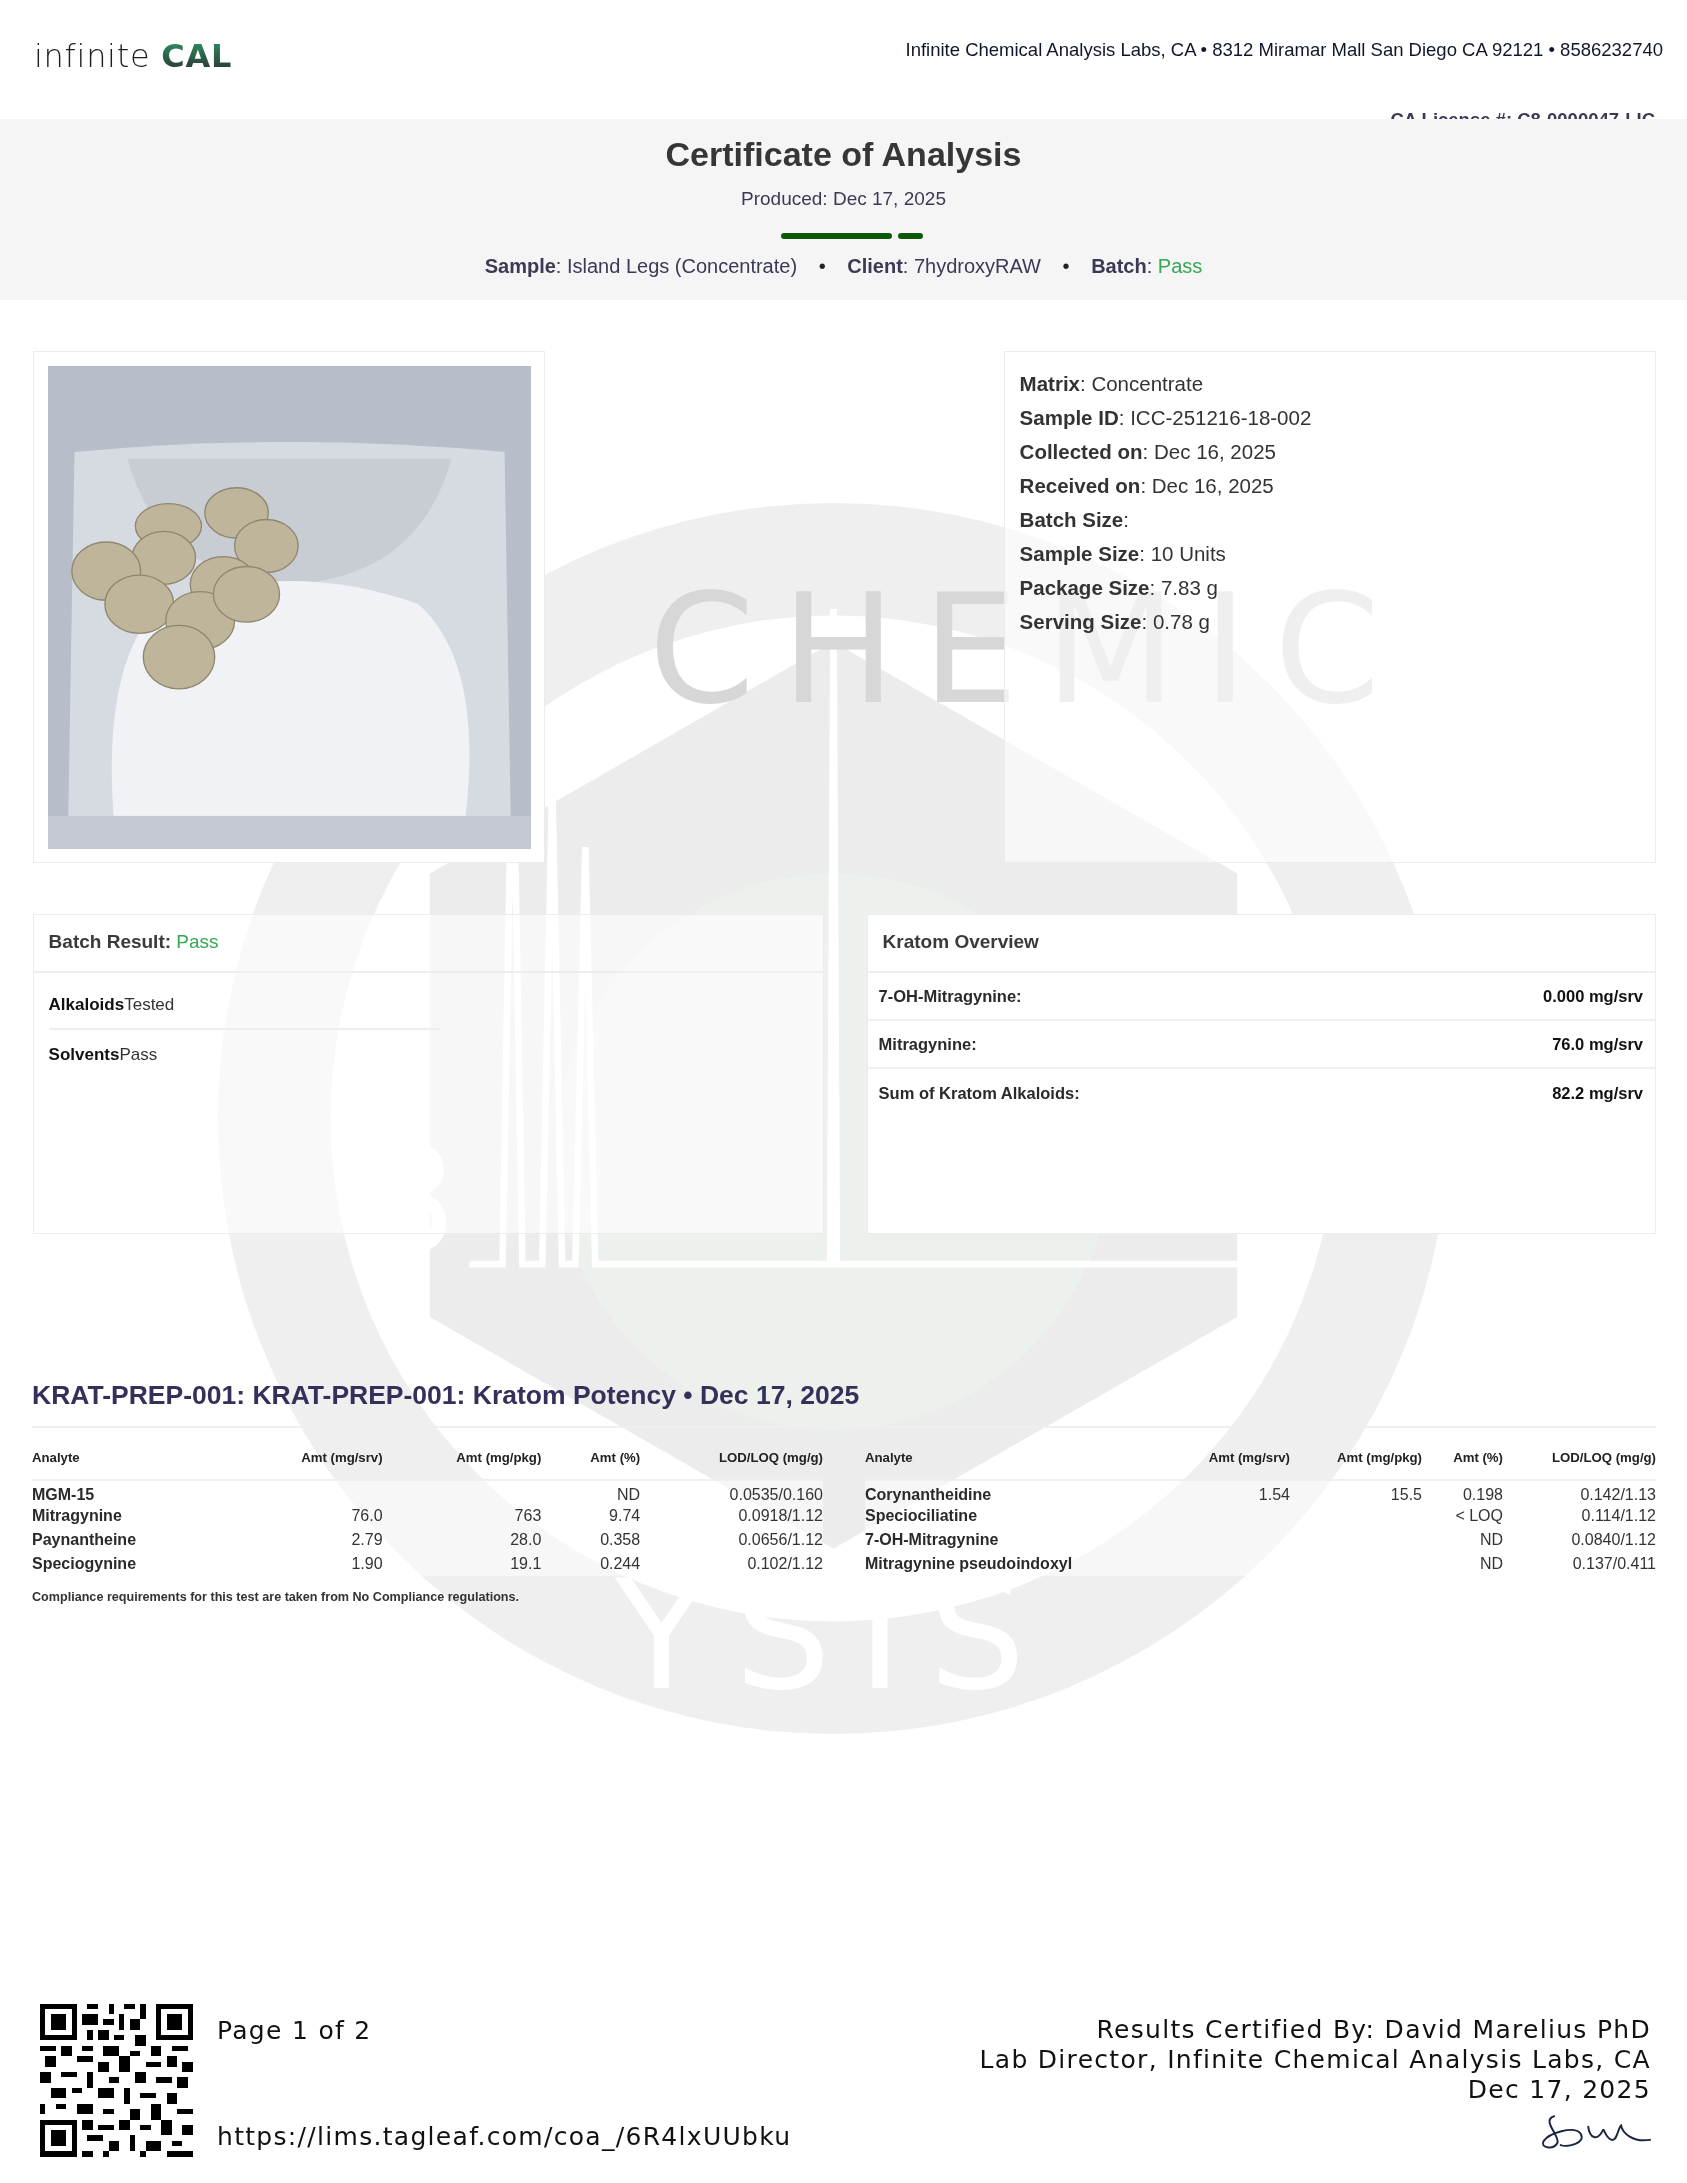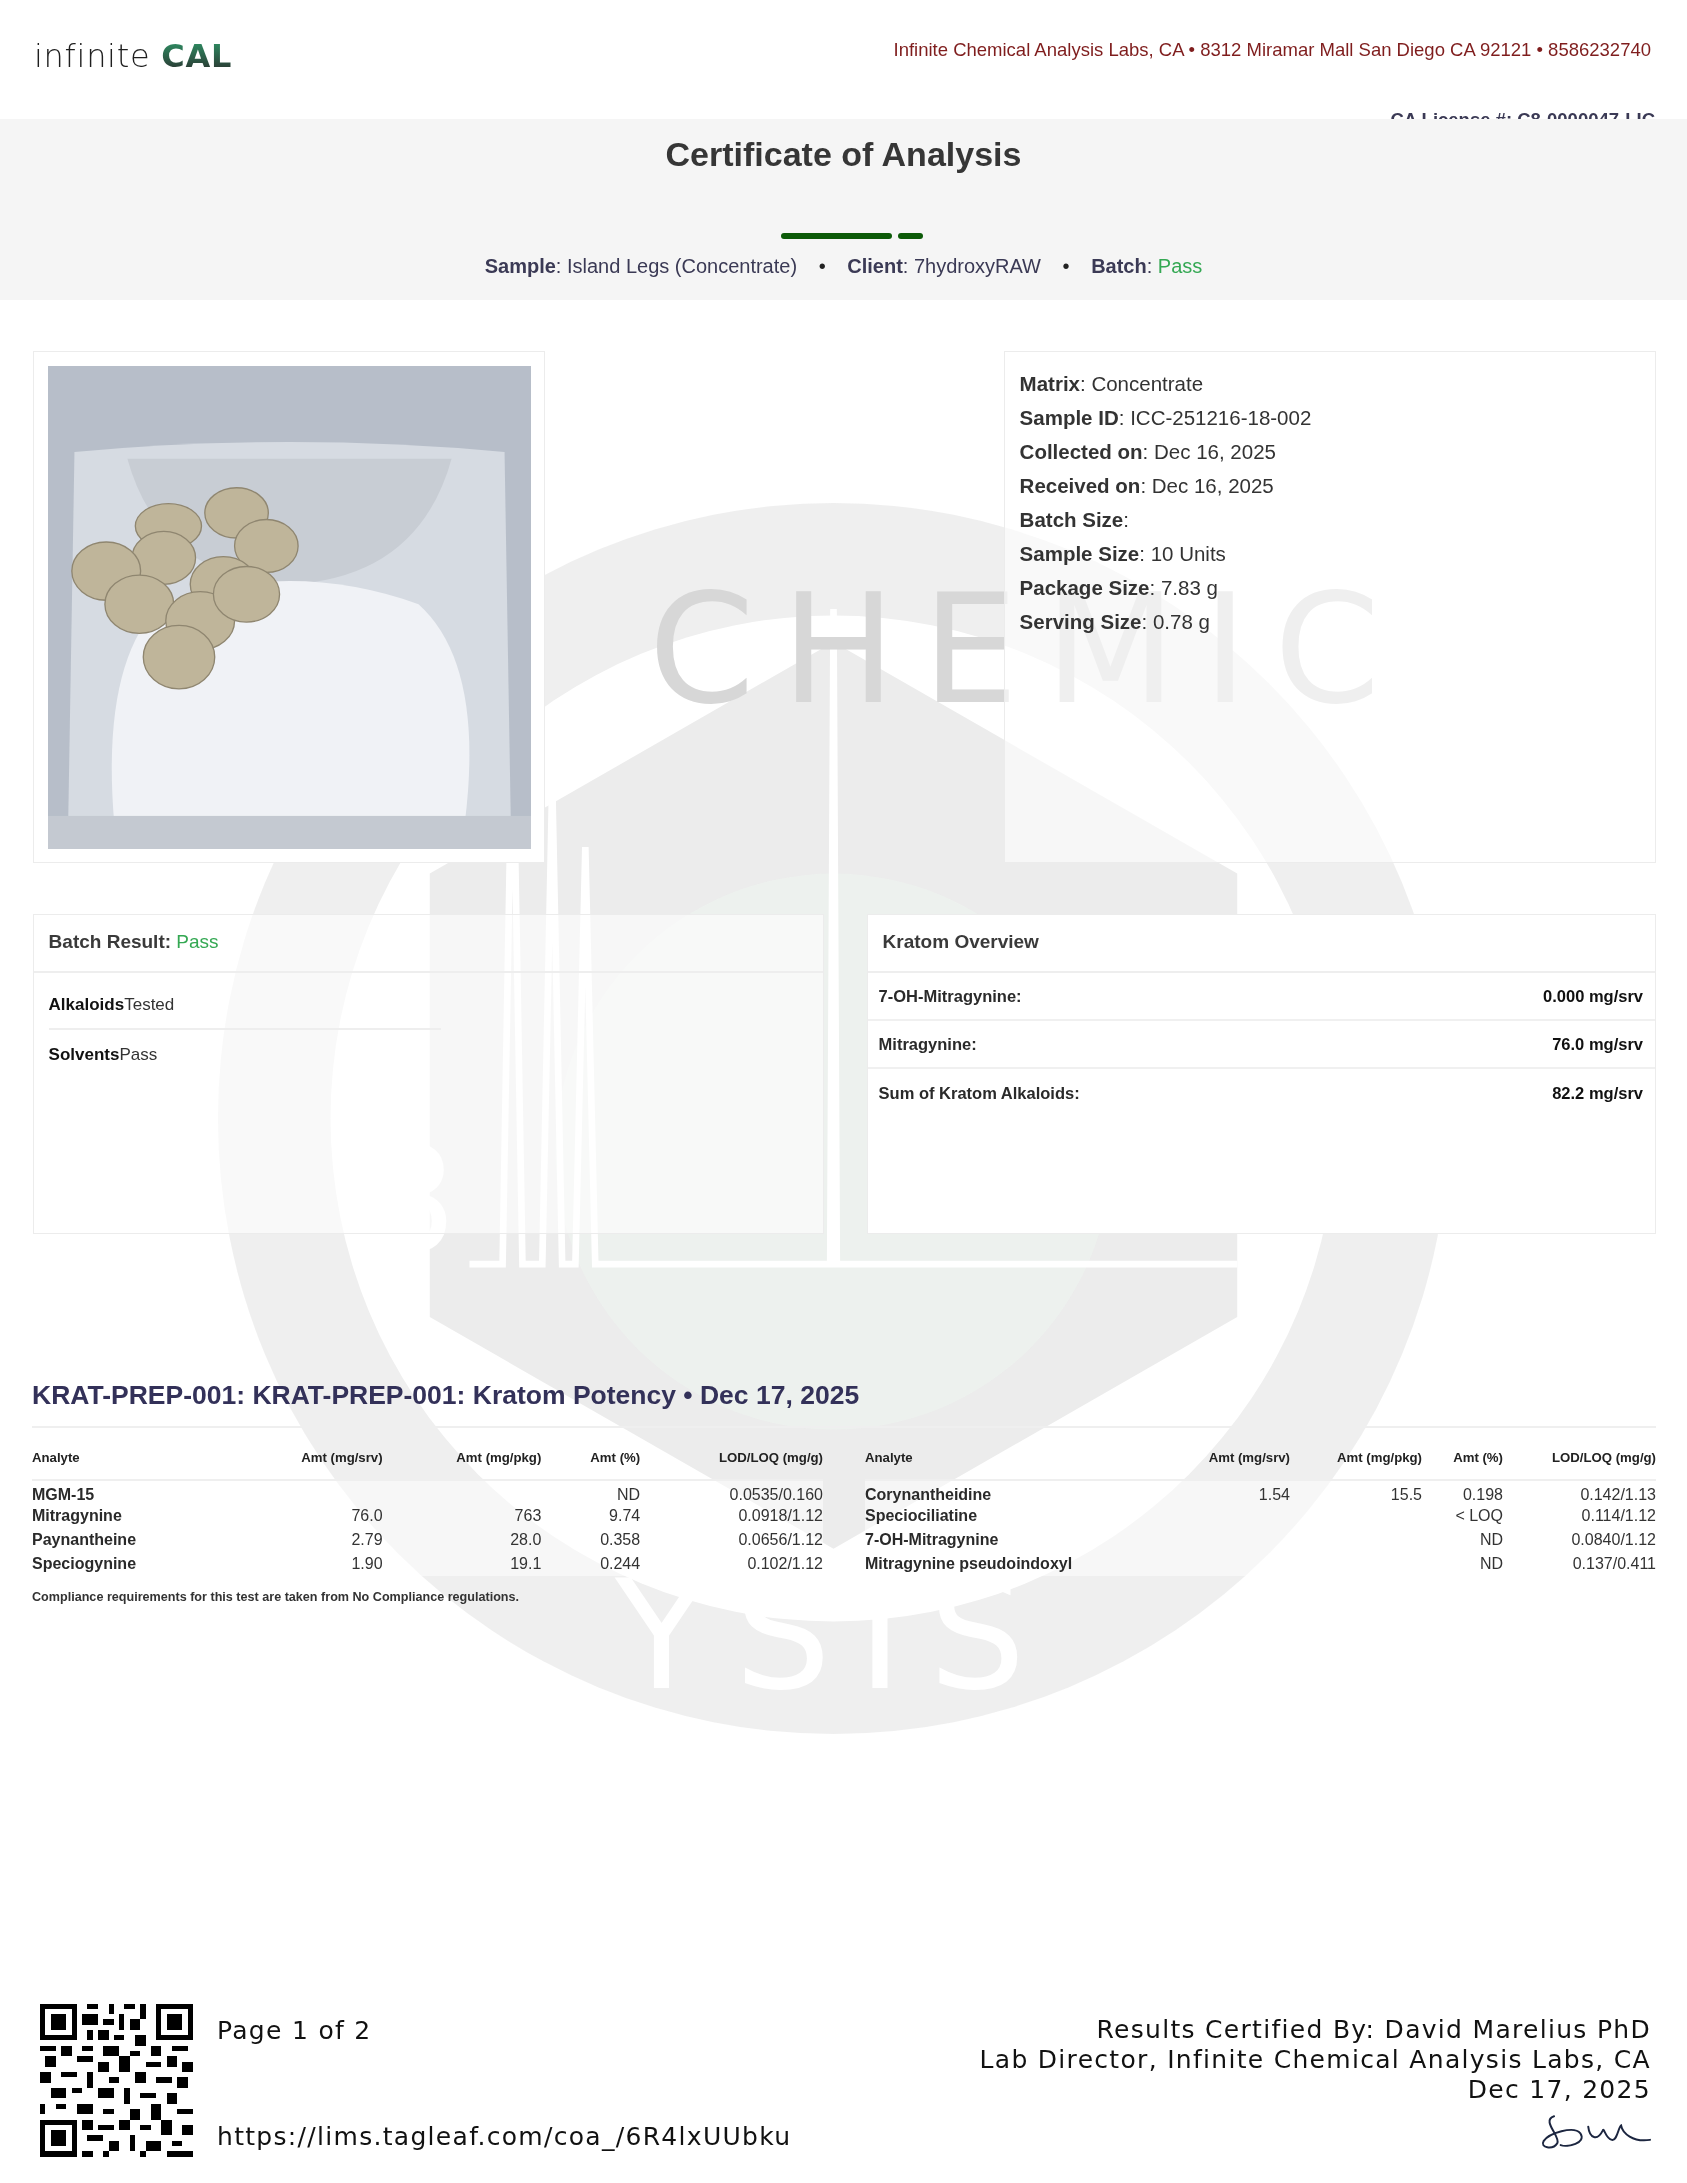--- a/index.html
+++ b/index.html
@@ -31,22 +31,22 @@
     font-size: 32px; letter-spacing: 0.7px; line-height: 37px;
     color: #1f1f1f; font-family: "DejaVu Sans", sans-serif;
   }
   .logo .logo-light { font-weight: 300; }
   .logo .logo-bold {
     font-weight: 700;
     background: linear-gradient(180deg, #2e9a6a 0%, #2a2a2a 100%);
     -webkit-background-clip: text; background-clip: text; color: transparent; margin-left: 11px;
   }
   .lab-info {
-    position: absolute; right: 36px; top: 38px;
-    font-size: 18.5px; color: #7f1d1d; text-align: right; line-height: 24px;
+    position: absolute; right: 24px; top: 38px;
+    font-size: 18.5px; color: #0f172a; text-align: right; line-height: 24px;
     font-family: "Liberation Sans", sans-serif;
   }
   .license {
     position: absolute; right: 32px; top: 81px;
     font-size: 18.5px; color: #3b3a55; font-weight: 700; text-align: right;
     font-family: "Liberation Sans", sans-serif;
     margin-top: 28px;
   }
 
   .title-band {
@@ -214,20 +214,21 @@
   <div class="topbar">
     <div class="logo">
       <span class="logo-light">infinite</span><span class="logo-bold">CAL</span>
     </div>
     <div class="lab-info">Infinite Chemical Analysis Labs, CA • 8312 Miramar Mall San Diego CA 92121 • 8586232740</div>
     <div class="license">CA License #: C8-0000047-LIC</div>
   </div>
 
   <div class="title-band">
     <div class="title">Certificate of Analysis</div>
+    <div class="produced">Produced: Dec 17, 2025</div>
     <div class="divider-bars">
       <div class="bar1"></div>
       <div class="bar2"></div>
     </div>
     <div class="summary-line">
       <b>Sample</b>: <span>Island Legs (Concentrate)</span>
       <span class="sep">•</span>
       <b>Client</b>: <span>7hydroxyRAW</span>
       <span class="sep">•</span>
       <b>Batch</b>: <span class="pass">Pass</span>

